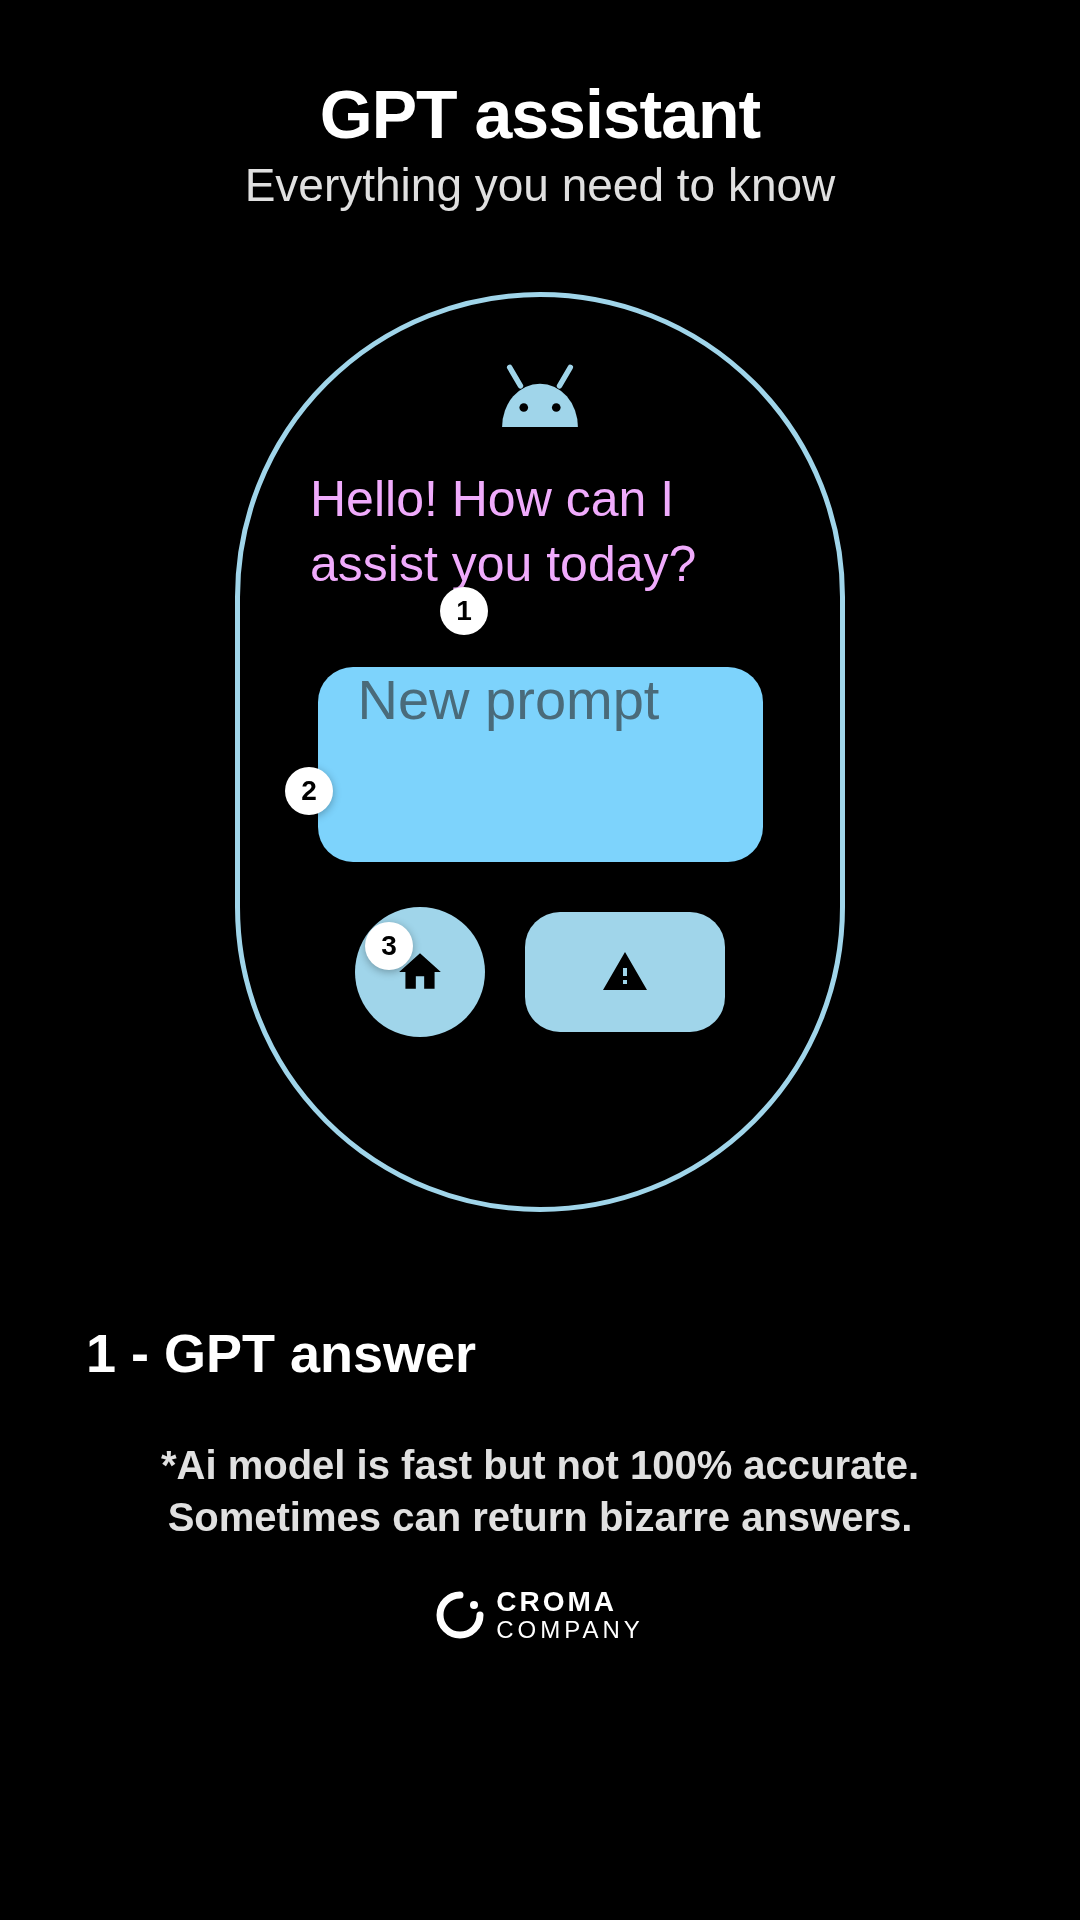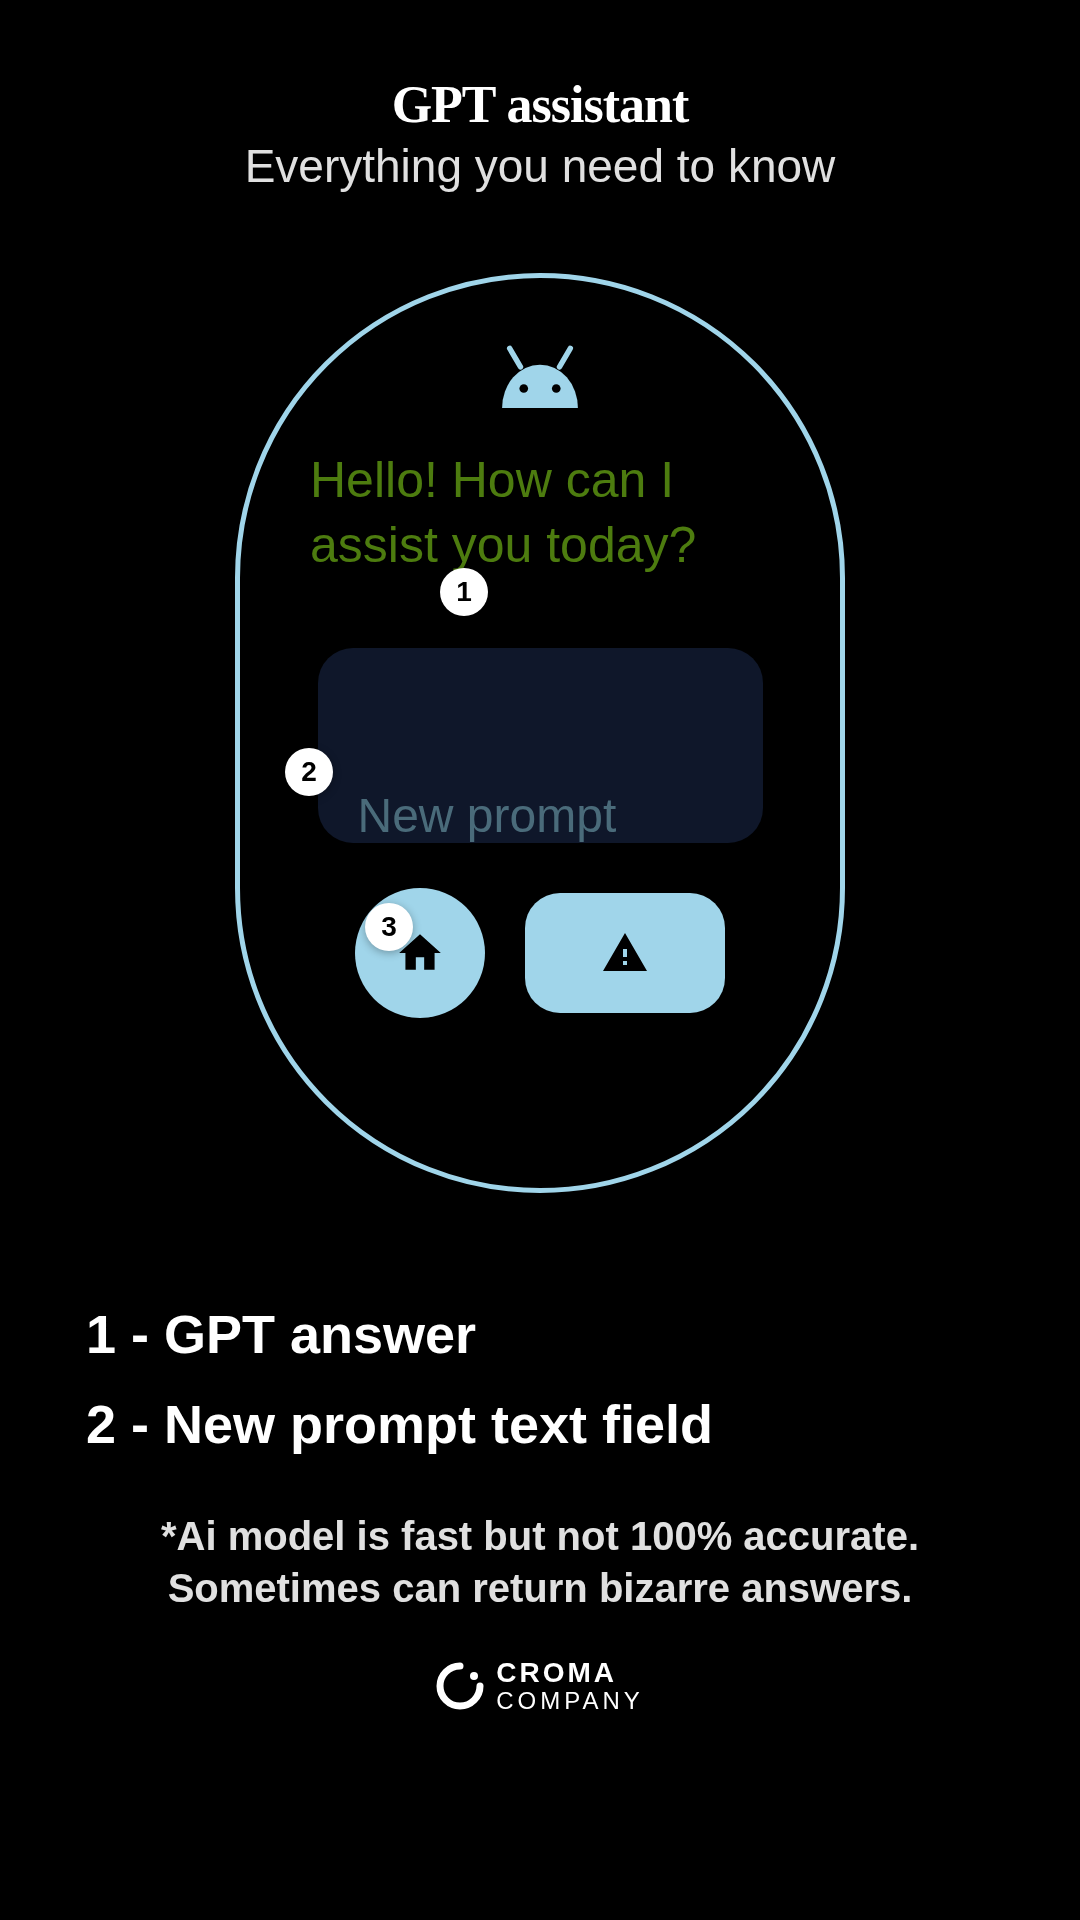--- a/index.html
+++ b/index.html
@@ -17,24 +17,23 @@
       position: relative;
       overflow: hidden;
     }
     
     .header {
       text-align: center;
       padding-top: 75px;
     }
     
     .title {
-      font-size: 52px;
+      font-size: 68px;
       font-weight: 700;
       letter-spacing: -1px;
-      font-family: Liberation Serif, serif;
     }
     
     .subtitle {
       font-size: 46px;
       font-weight: 300;
       color: #e0e0e0;
       margin-top: 5px;
     }
     
     .watch-container {
@@ -65,41 +64,41 @@
       align-items: center;
     }
     
     .android-icon {
       margin-top: 5px;
       width: 110px;
       height: 65px;
     }
     
     .answer-text {
-      color: #4d7c0f;
+      color: #f0abfc;
       font-size: 50px;
       font-weight: 400;
       text-align: left;
       margin-top: 40px;
       width: 100%;
       padding: 0 15px;
       line-height: 1.3;
     }
     
     .prompt-input {
-      background: #0f172a;
+      background: #7dd3fc;
       border-radius: 35px;
       width: 445px;
       height: 195px;
       margin-top: 70px;
       display: flex;
-      align-items: flex-end;
+      align-items: flex-start;
       padding: 0 40px;
       color: #4a6b7a;
-      font-size: 48px;
+      font-size: 56px;
     }
     
     .button-row {
       display: flex;
       gap: 40px;
       margin-top: 45px;
       align-items: center;
     }
     
     .home-button {
@@ -248,21 +247,20 @@
     </div>
   </div>
 
   <div class="callout callout-1">1</div>
   <div class="callout callout-2">2</div>
   <div class="callout callout-3">3</div>
 </div>
 
 <div class="legend">
   <div class="legend-item">1 - GPT answer</div>
-  <div class="legend-item">2 - New prompt text field</div>
 </div>
 
 <div class="disclaimer">*Ai model is fast but not 100% accurate. Sometimes can return bizarre answers.</div>
 
 <div class="footer-logo">
   <svg class="logo-icon" viewBox="0 0 48 48">
     <path d="M 24 4 A 20 20 0 1 0 44 24" stroke="#ffffff" stroke-width="7" fill="none" stroke-linecap="round"></path>
     <circle cx="38" cy="14" r="4" fill="#ffffff"></circle>
   </svg>
   <div class="logo-text">

